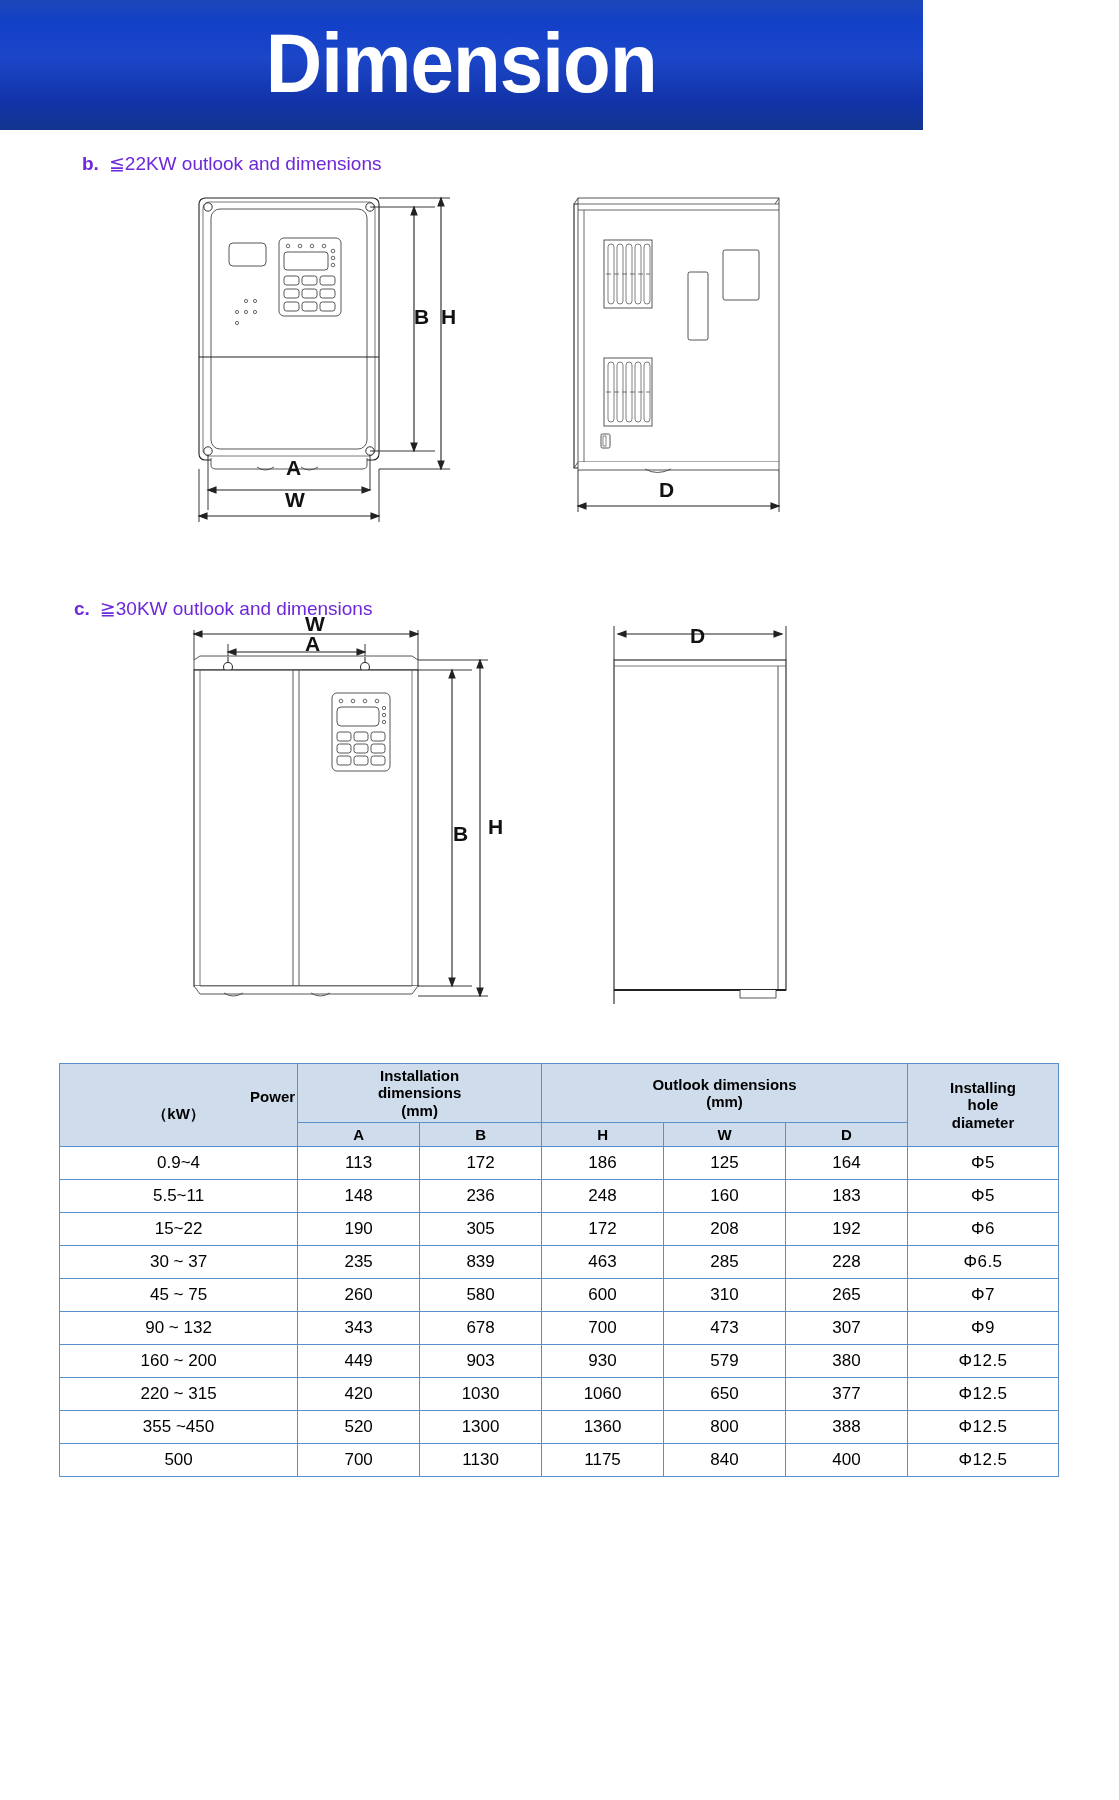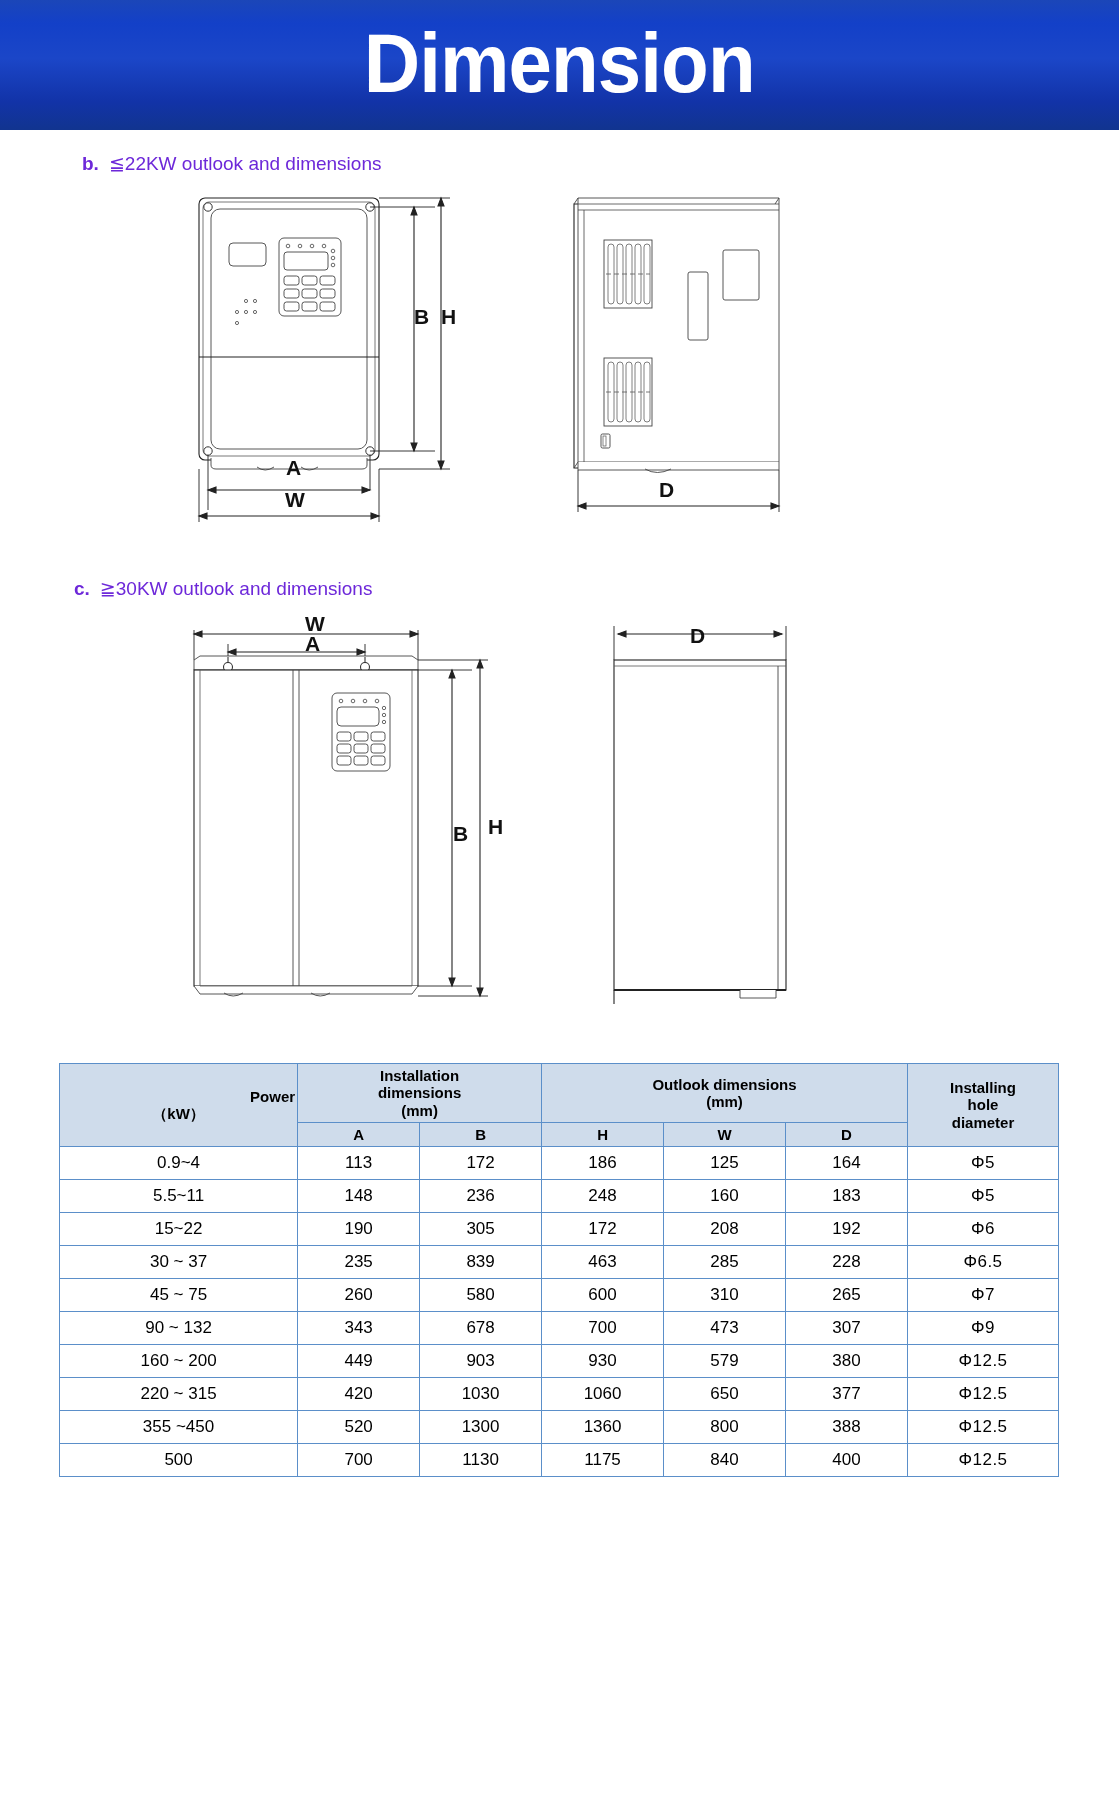--- a/index.html
+++ b/index.html
@@ -12,21 +12,21 @@
     height: 1800px;
     position: relative;
     font-family: "Liberation Sans", sans-serif;
     overflow: hidden;
   }
 
   
   .banner {
     position: absolute;
     left: 0; top: 0;
-    width: 1119px;
+    width: 923px;
     height: 130px;
     background: linear-gradient(180deg,
         #1b46b8 0%,
         #1340c8 18%,
         #1b46c8 45%,
         #1233a8 78%,
         #11348f 100%);
     display: flex;
     align-items: center;
     justify-content: center;
@@ -50,21 +50,21 @@
     color: #6d28d9;
     white-space: nowrap;
     font-family: "Liberation Sans", sans-serif;
   }
   .section-caption .marker {
     font-weight: bold;
     margin-right: 10px;
   }
   .section-caption .cap-text { font-weight: normal; }
   #caption-b { left: 82px; top: 152px; }
-  #caption-c { left: 74px; top: 577px; }
+  #caption-c { left: 74px; top: 597px; }
 
   
   .drawing {
     position: absolute;
   }
   .drawing svg { display: block; }
 
   
   .spec-table-wrap {
     position: absolute;

